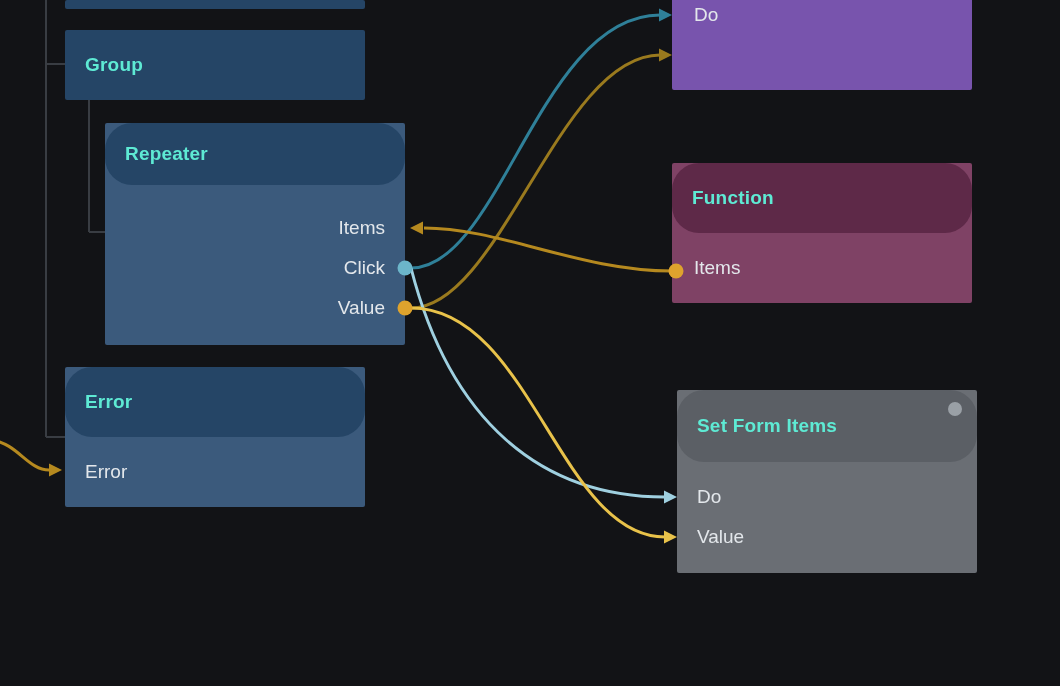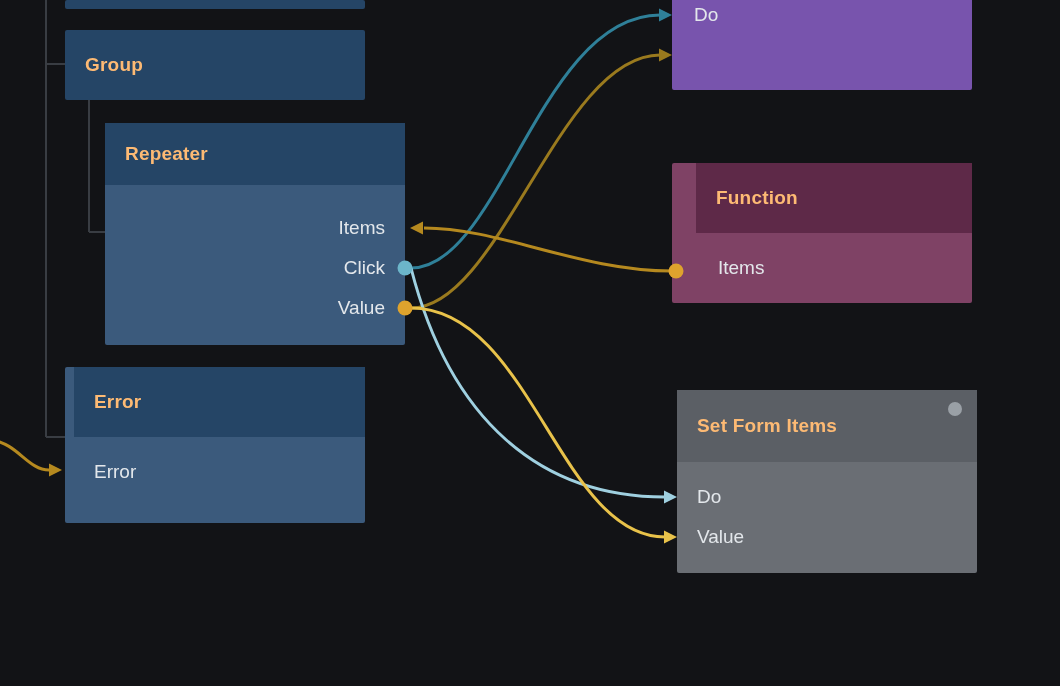--- a/index.html
+++ b/index.html
@@ -16,48 +16,48 @@
     border-radius: 2px;
     box-sizing: border-box;
   }
   .hdr {
     display: flex;
     align-items: center;
     height: 100%;
     padding: 0 20px;
     font-size: 19px;
     font-weight: 600;
-    color: #fdba74;
+    color: #5eead4;
     letter-spacing: 0.2px;
     box-sizing: border-box;
   }
-  .hdr-block { height: 62px; }
+  .hdr-block { height: 62px; border-radius: 27px; }
   .row {
     display: flex;
     align-items: center;
     height: 40px;
     font-size: 19px;
     color: #e3e7eb;
     padding: 0 20px;
     box-sizing: border-box;
   }
   .row.right { justify-content: flex-end; }
   .row.tall { height: 70px; }
 
   
   .n-sliver   { left: 65px;  top: 0;      width: 300px; height: 9px;   background: #254566; }
   .n-group    { left: 65px;  top: 30px;   width: 300px; height: 70px;  background: #254566; }
   .n-repeater { left: 105px; top: 123px;  width: 300px; height: 222px; background: #3b5a7c; }
   .n-repeater .hdr-block { background: #254566; }
   .n-repeater .body { padding-top: 23px; }
-  .n-error    { left: 65px;  top: 367px;  width: 300px; height: 156px; background: #3b5a7c; padding-left: 9px; }
+  .n-error    { left: 65px;  top: 367px;  width: 300px; height: 140px; background: #3b5a7c; }
   .n-error .hdr-block { height: 70px; background: #254566; }
   .n-purple   { left: 672px; top: -30px;  width: 300px; height: 120px; background: #7854ad; padding-top: 25px; }
   .n-purple .row { padding-left: 22px; }
-  .n-function { left: 672px; top: 163px;  width: 300px; height: 140px; background: #7f4265; padding-left: 24px; }
+  .n-function { left: 672px; top: 163px;  width: 300px; height: 140px; background: #7f4265; }
   .n-function .hdr-block { height: 70px; background: #5e2948; }
   .n-function .row { padding-left: 22px; }
   .n-sfv      { left: 677px; top: 390px;  width: 300px; height: 183px; background: #6a6e74; }
   .n-sfv .hdr-block { height: 72px; background: #5b5f65; }
   .n-sfv .body { padding-top: 15px; }
 
   .wires {
     position: absolute;
     left: 0; top: 0;
     z-index: 3;

